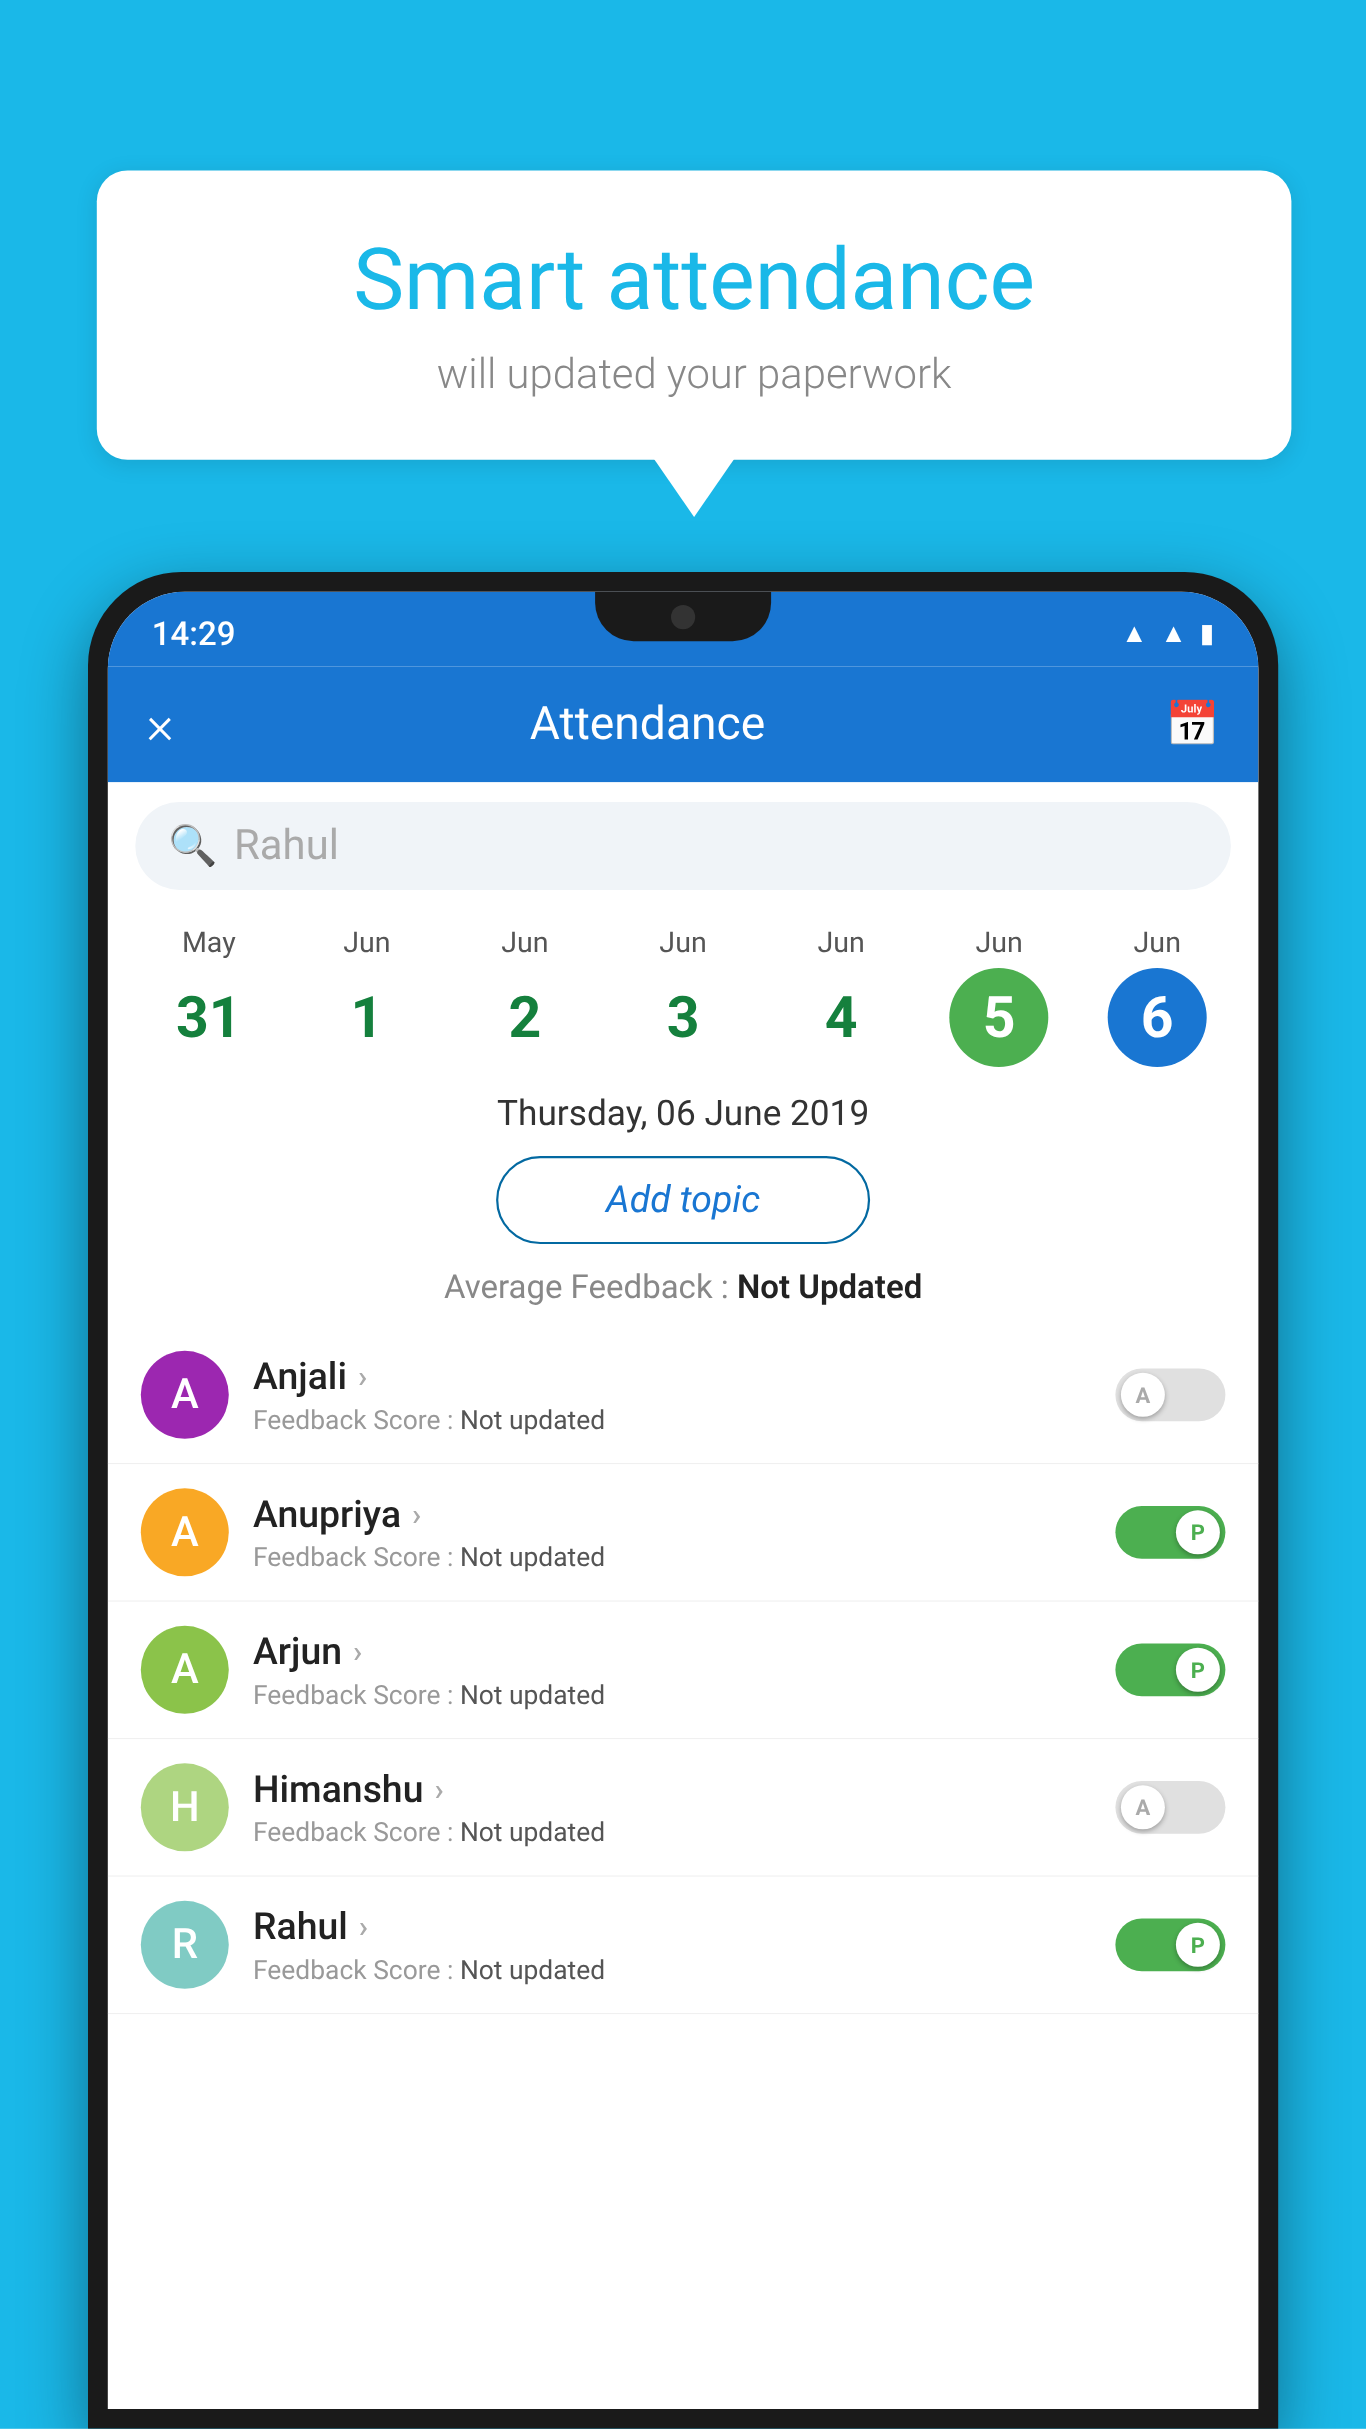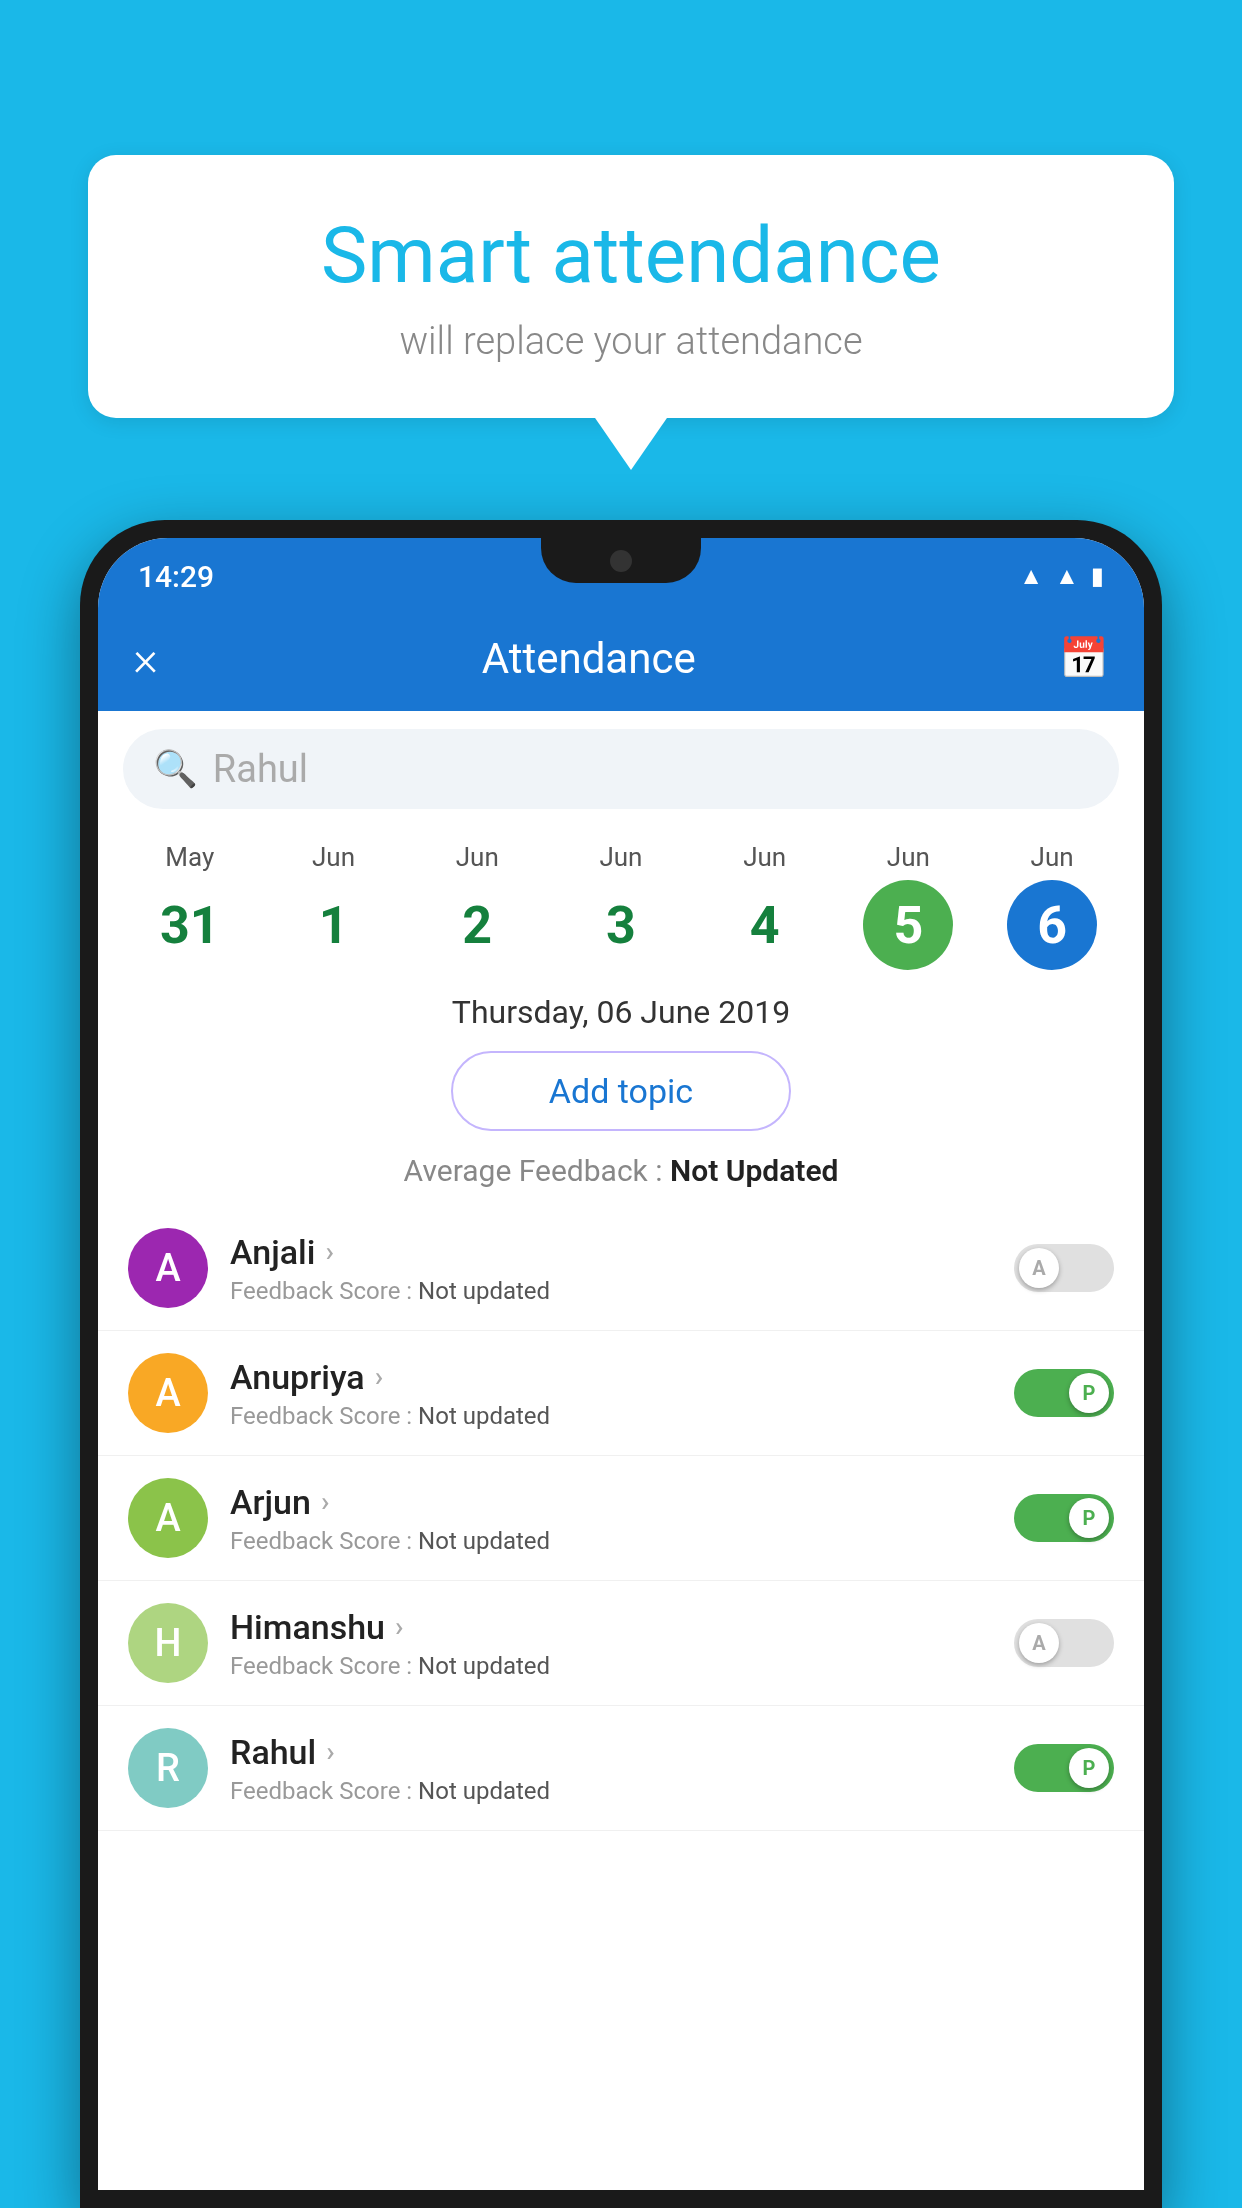--- a/index.html
+++ b/index.html
@@ -228,29 +228,30 @@
       font-size: 32px;
       color: #333;
       padding: 18px 0 8px;
       font-weight: 400;
     }
 
     
     .add-topic-btn {
       display: block;
       margin: 12px auto;
-      border: 2px solid #c4b5fd;
+      border: 2px solid #0369a1;
       border-radius: 40px;
       padding: 18px 55px;
       background: white;
       color: #1976d2;
       font-size: 34px;
       cursor: pointer;
       width: 340px;
       text-align: center;
+      font-style: italic;
     }
 
     
     .avg-feedback {
       text-align: center;
       font-size: 30px;
       color: #888;
       padding: 10px 0 18px;
     }
 
@@ -349,21 +350,21 @@
 
     .toggle-knob.on-label {
       color: #4caf50;
     }
   </style>
 </head>
 <body>
 
 <div class="speech-bubble">
   <div class="bubble-title">Smart attendance</div>
-  <div class="bubble-subtitle">will replace your attendance</div>
+  <div class="bubble-subtitle">will updated your paperwork</div>
 </div>
 
 <div class="phone-frame">
   <div class="phone-inner">
 
     <div class="notch">
       <div class="notch-camera"></div>
     </div>
 
     <div class="status-bar">

